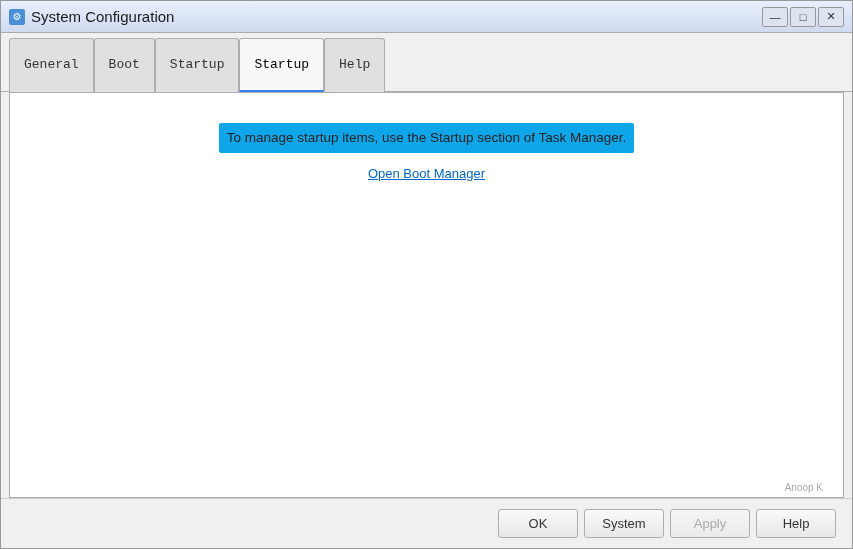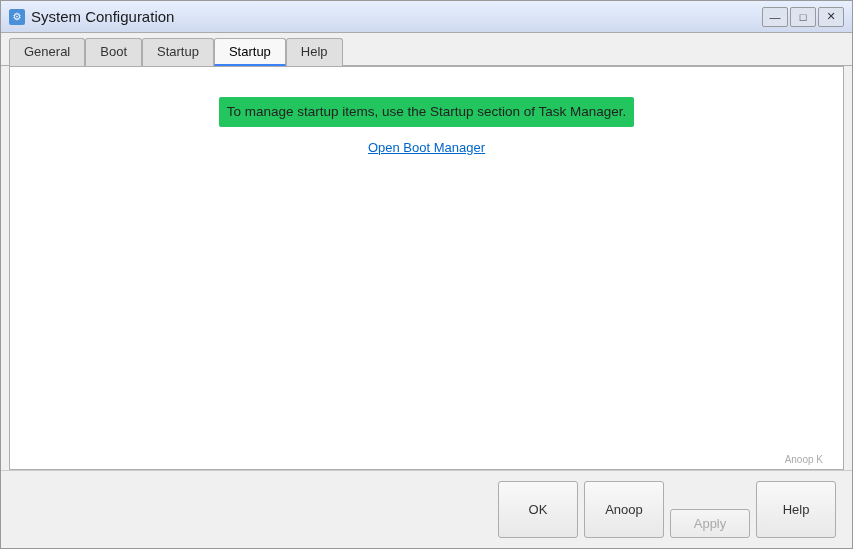--- a/index.html
+++ b/index.html
@@ -85,30 +85,31 @@
 
     .tab-bar {
       background: #f0f0f0;
       padding: 4px 8px 0 8px;
       display: flex;
       gap: 0;
       border-bottom: 1px solid #adadad;
     }
 
     .tab {
-      padding: 5px 14px;
+      padding: 18px 14px;
       border: 1px solid #adadad;
       border-bottom: none;
       background: #e0e0e0;
       cursor: pointer;
       font-size: 13px;
       color: #333;
       border-radius: 3px 3px 0 0;
       position: relative;
       top: 1px;
+      font-family: Liberation Mono, monospace;
     }
 
     .tab.active {
       background: #f8f8f8;
       border-bottom: 2px solid #3b82f6;
       font-weight: normal;
       z-index: 2;
       color: #000;
     }
 
@@ -122,21 +123,21 @@
       flex-direction: column;
       align-items: center;
       position: relative;
     }
 
     .startup-message {
       font-size: 13.5px;
       color: #222;
       margin-top: 10px;
       text-align: center;
-      background: #22c55e;
+      background: #0ea5e9;
       padding: 4px 8px;
       border-radius: 2px;
       line-height: 1.6;
     }
 
     .open-task-manager-link {
       color: #0066cc;
       text-decoration: underline;
       cursor: pointer;
       margin-top: 12px;
@@ -161,21 +162,20 @@
       border-radius: 3px;
       cursor: pointer;
       font-size: 13px;
       color: #333;
     }
 
     .btn.disabled {
       color: #aaa;
       cursor: default;
       background: linear-gradient(to bottom, #f5f5f5, #ebebeb);
-      margin-top: 28px;
     }
 
     .watermark {
       position: absolute;
       bottom: 4px;
       right: 20px;
       font-size: 10px;
       color: #aaa;
     }
   </style>
@@ -207,17 +207,17 @@
   </div>
 
   <div class="content-area">
     <div class="startup-message">To manage startup items, use the Startup section of Task Manager.</div>
     <a class="open-task-manager-link">Open Boot Manager</a>
     <span class="watermark">Anoop K</span>
   </div>
 
   <div class="bottom-bar">
     <button class="btn">OK</button>
-    <button class="btn">Anoop</button>
+    <button class="btn">System</button>
     <button class="btn disabled">Apply</button>
     <button class="btn">Help</button>
   </div>
 </div>
 
 </body></html>

